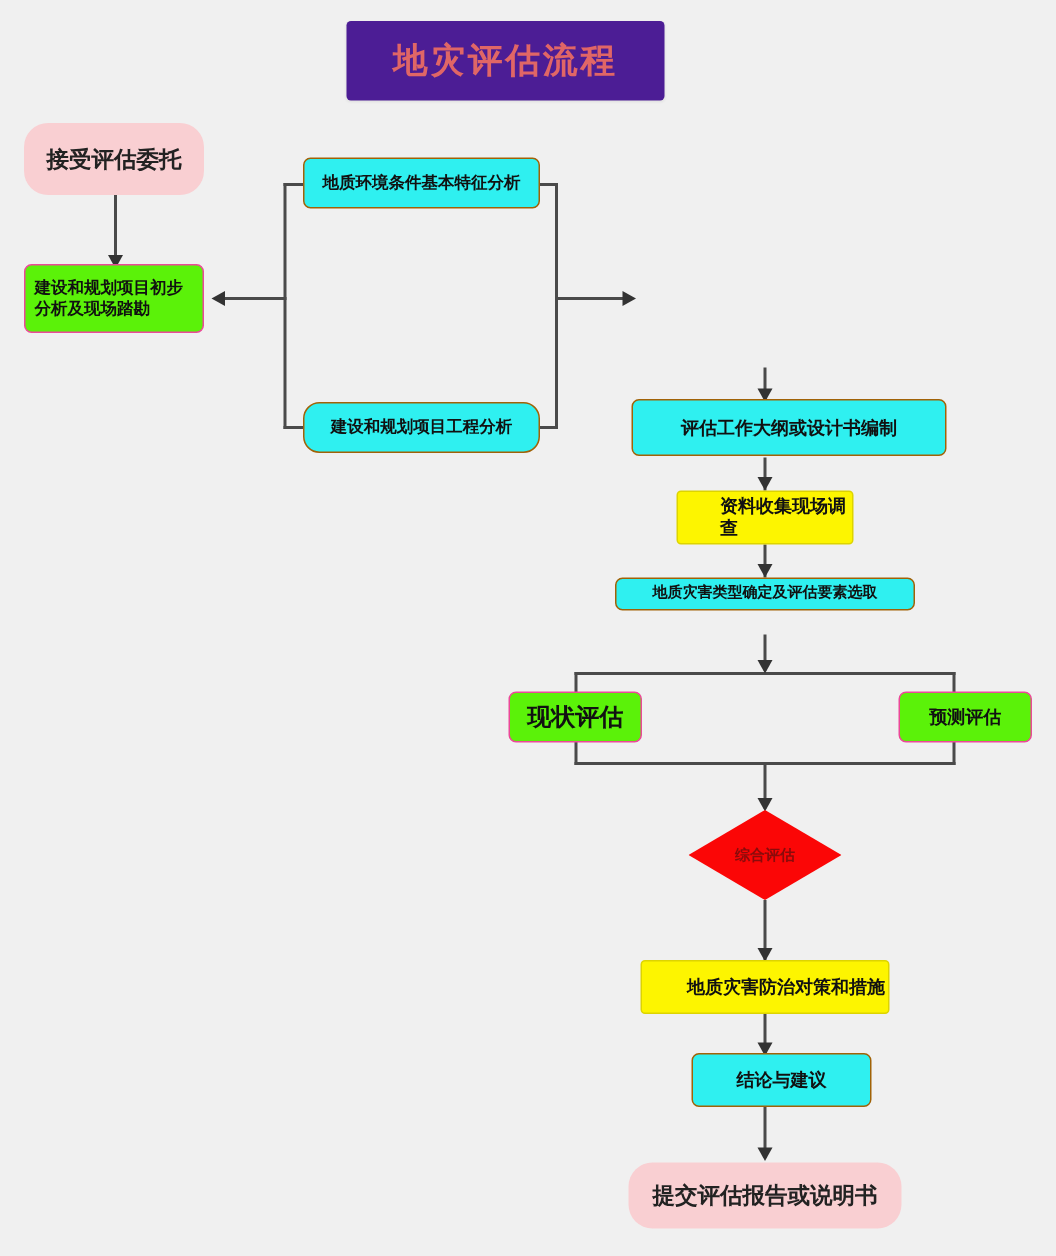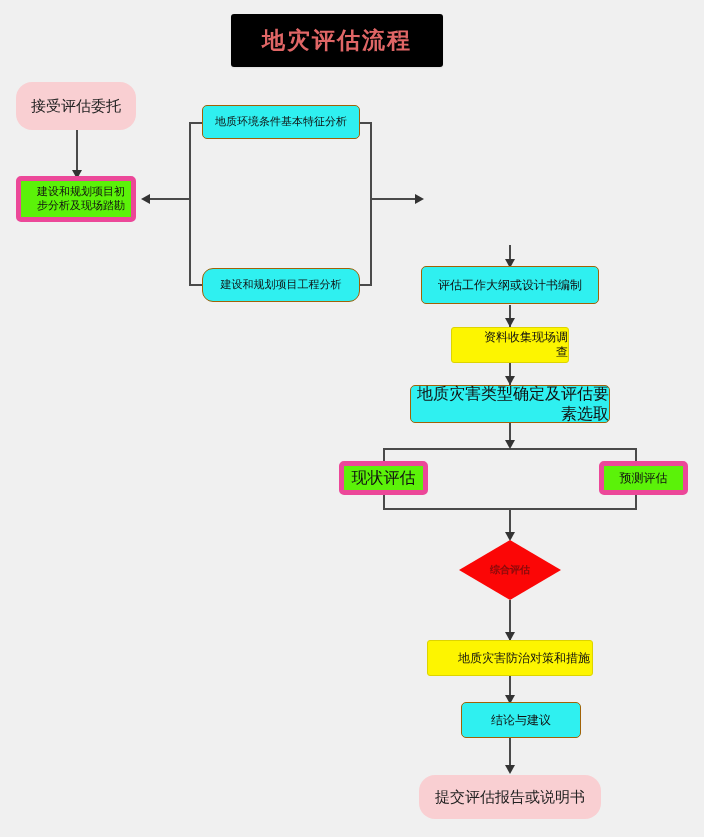--- a/index.html
+++ b/index.html
@@ -19,54 +19,54 @@
     left: 0; top: 0;
     width: 704px;
     height: 837px;
   }
   .node {
     position: absolute;
     box-sizing: border-box;
     display: flex;
     align-items: center;
     justify-content: center;
-    text-align: right;
-    font-weight: normal;
+    text-align: left;
+    font-weight: bold;
     line-height: 1.25;
     z-index: 3;
     white-space: pre-line;
   }
   
   .title-box {
     position: absolute;
     left: 231px;
     top: 14px;
     width: 212px;
     height: 53px;
-    background: #000000;
+    background: #4c1d95;
     border-radius: 3px;
     display: flex;
     align-items: center;
     justify-content: center;
     color: #e06666;
     font-size: 23px;
     font-weight: bold;
     letter-spacing: 2px;
     box-shadow: 0 1px 2px rgba(0,0,0,0.07);
     z-index: 4;
   }
   
   .pink {
     background: #f9cfd2;
     border-radius: 16px;
     color: #222222;
   }
   .green {
     background: #5bf209;
-    border: 5px solid #ec4899;
+    border: 1px solid #ec4899;
     border-radius: 5px;
     color: #111111;
   }
   .cyan {
     background: #2ff0f0;
     border: 1px solid #a16207;
     border-radius: 5px;
     color: #111111;
   }
   .yellow {
@@ -184,25 +184,25 @@
 
   <div class="node pink" style="left:16px; top:82px; width:120px; height:48px; font-size:15px;">接受评估委托</div>
 
   <div class="node green" style="left:16px; top:176px; width:120px; height:46px; font-size:11px; padding:0 6px;">建设和规划项目初步分析及现场踏勘</div>
 
   <div class="node cyan" style="left:202px; top:105px; width:158px; height:34px; font-size:11px;">地质环境条件基本特征分析</div>
 
   <div class="node cyan" style="left:202px; top:268px; width:158px; height:34px; font-size:11px;border-radius:11px;">建设和规划项目工程分析</div>
 
 
-  <div class="node cyan" style="left:421px; top:266px; width:178px; height:38px; font-size:12px;">评估工作大纲或设计书编制</div>
+  <div class="node cyan" style="left:421px; top:266px; width:210px; height:38px; font-size:12px;">评估工作大纲或设计书编制</div>
 
   <div class="node yellow" style="left:451px; top:327px; width:118px; height:36px; font-size:12px;">资料收集现场调查</div>
 
-  <div class="node cyan" style="left:410px; top:385px; width:200px; height:38px; font-size:16px;">地质灾害类型确定及评估要素选取</div>
+  <div class="node cyan" style="left:410px; top:385px; width:200px; height:22px; font-size:10px;">地质灾害类型确定及评估要素选取</div>
 
   <div class="node green" style="left:339px; top:461px; width:89px; height:34px; font-size:16px;">现状评估</div>
 
   <div class="node green" style="left:599px; top:461px; width:89px; height:34px; font-size:12px;">预测评估</div>
 
   <div class="diamond-wrap" style="left:459px; top:540px; width:102px; height:60px;">
     <div class="diamond-shape"></div>
     <div class="diamond-label" style="font-size:10px;">综合评估</div>
   </div>
 

